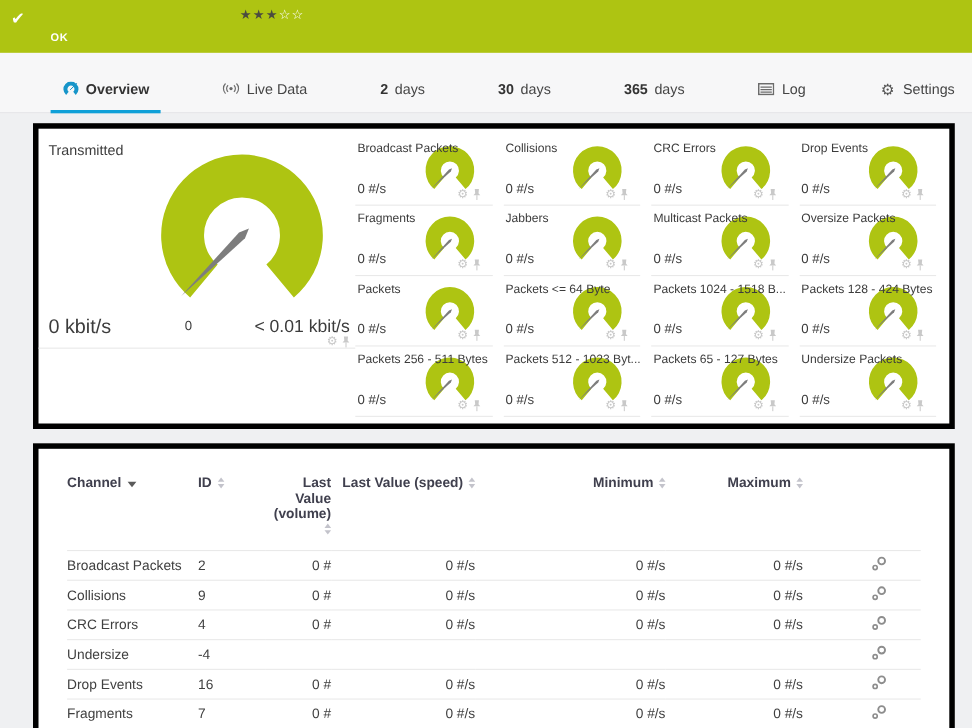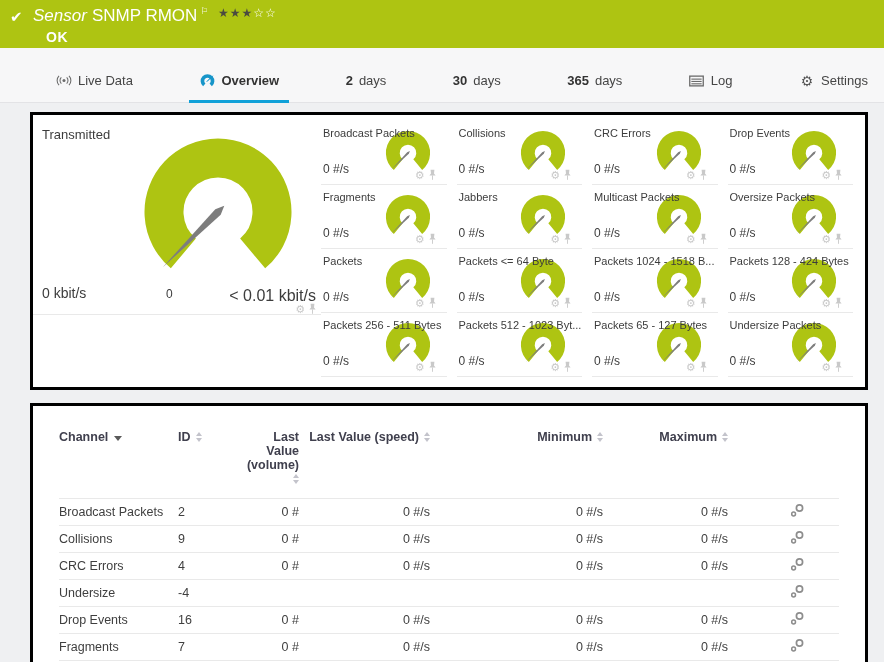--- a/index.html
+++ b/index.html
@@ -8,45 +8,45 @@
 
   
   .sensor-header { position:relative; height:48px; background:#aec412; color:#fff; }
   .hd-check { position:absolute; left:10px; top:8px; font-size:15px; font-weight:bold; }
   .hd-title { position:absolute; left:33px; top:6px; font-size:17px; white-space:nowrap; }
   .hd-title i { margin-right:5px; }
   .hd-flag { font-size:9px; vertical-align:super; margin-left:3px; }
   .hd-stars { position:absolute; left:218px; top:6px; font-size:12px; letter-spacing:1px; cursor:pointer; }
   .hd-stars .st-full { color:#4b4b40; }
   .hd-stars .st-empty { color:#fff; }
-  .hd-status { position:absolute; left:46px; top:29px; font-size:14px; font-weight:bold; letter-spacing:.5px; }
+  .hd-status { position:absolute; left:46px; top:29px; font-size:10px; font-weight:bold; letter-spacing:.5px; }
 
   
   .tab-bar { height:55px; background:#f7f7f8; border-bottom:1px solid #e3e3e6;
     display:flex; align-items:flex-end; justify-content:space-between;
     padding:0 6px 0 46px; }
   .tab { display:flex; align-items:center; gap:6px; font-size:13px; color:#454545;
     padding:0 10px 12px 10px; border-bottom:3px solid transparent; margin-bottom:-1px;
     cursor:pointer; white-space:nowrap; }
   .tab.active { border-bottom-color:#0fa0d8; font-weight:bold; color:#333; }
   .tab .num { font-weight:bold; color:#333; }
   .tab .ticon { display:inline-flex; width:16px; height:14px; align-items:center; justify-content:center; }
 
   
-  .panel { background:#fff; border:3px solid #000000; margin-left:30px; margin-right:16px; }
+  .panel { background:#fff; border:5px solid #000000; margin-left:30px; margin-right:16px; }
   .panel-gauges { margin-top:9px; height:278px; display:flex; }
   .panel-table { margin-top:13px; height:280px; padding:10px 26px 0 26px; }
 
   
   .big-cell { position:relative; width:288px; height:200px; border-bottom:1px solid #e9e9e9; flex:none; }
   .big-label { position:absolute; left:9px; top:12px; font-size:13px; color:#3c3c3c; }
   .big-gauge-svg { position:absolute; left:110px; top:22px; width:150px; height:150px; }
   .big-scale-min { position:absolute; left:133px; top:172px; font-size:12px; color:#3c3c3c; }
   .big-scale-max { position:absolute; right:5px; top:172px; font-size:16px; color:#3c3c3c; }
-  .big-value { position:absolute; left:9px; top:170px; font-size:14px; color:#3c3c3c; }
+  .big-value { position:absolute; left:9px; top:170px; font-size:18px; color:#3c3c3c; }
   .cell-icons { position:absolute; display:flex; align-items:center; gap:3px; }
   .big-cell .cell-icons { right:4px; top:188px; }
   .gear-glyph { font-size:11px; color:#c9c9c9; line-height:1; cursor:pointer; }
   .pin-svg { cursor:pointer; display:block; }
 
   
   .mini-grid { flex:1; display:grid; grid-template-columns:repeat(4,1fr);
     grid-auto-rows:64px; column-gap:10px; padding:6px 12px 0 0; }
   .mini-cell { position:relative; border-bottom:1px solid #e9e9e9; overflow:hidden; }
   .mini-label { position:absolute; left:2px; top:6px; font-size:11px; color:#3c3c3c;
@@ -70,43 +70,42 @@
   .sorter b { display:block; width:0; height:0; border-left:3.5px solid transparent; border-right:3.5px solid transparent; }
   .sorter .up { border-bottom:4px solid #c3c3cb; margin-bottom:2px; }
   .sorter .dn { border-top:4px solid #c3c3cb; }
   .chan-settings { cursor:pointer; display:inline-block; }
 </style>
 </head>
 <body>
 
 <div class="sensor-header">
   <span class="hd-check">✔</span>
-  <span class="hd-title"><i>Sensor</i><span>SNMP RMON</span><span class="hd-flag">⚐</span></span>
   <span class="hd-stars"><span class="st-full">★</span><span class="st-full">★</span><span class="st-full">★</span><span class="st-empty">☆</span><span class="st-empty">☆</span></span>
   <span class="hd-status">OK</span>
 </div>
 
 <div class="tab-bar">
+    <div class="tab active">
+      <span class="ticon">
+        <svg width="15" height="14" viewBox="0 0 100 100">
+          <path d="M26.9 77.6 A36 36 0 1 1 73.1 77.6" fill="none" stroke="#1795c9" stroke-width="26"></path>
+          <polygon points="86.8,13.2 51.8,48.2 45.8,54.2 48.2,51.8" fill="#1795c9" stroke="#1795c9" stroke-width="6" stroke-linejoin="round"></polygon>
+        </svg>
+      </span>
+      <span>Overview</span>
+    </div>
     <div class="tab">
       <span class="ticon">
         <svg width="17" height="13" viewBox="0 0 18 12">
           <circle cx="9" cy="6" r="1.7" fill="#6b6b6b"></circle>
           <path d="M6 2.6 a4.6 4.6 0 0 0 0 6.8 M12 2.6 a4.6 4.6 0 0 1 0 6.8 M3.4 0.8 a7.4 7.4 0 0 0 0 10.4 M14.6 0.8 a7.4 7.4 0 0 1 0 10.4" fill="none" stroke="#6b6b6b" stroke-width="1.2"></path>
         </svg>
       </span>
       <span>Live Data</span>
-    </div>
-    <div class="tab active">
-      <span class="ticon">
-        <svg width="15" height="14" viewBox="0 0 100 100">
-          <path d="M26.9 77.6 A36 36 0 1 1 73.1 77.6" fill="none" stroke="#1795c9" stroke-width="26"></path>
-          <polygon points="86.8,13.2 51.8,48.2 45.8,54.2 48.2,51.8" fill="#1795c9" stroke="#1795c9" stroke-width="6" stroke-linejoin="round"></polygon>
-        </svg>
-      </span>
-      <span>Overview</span>
     </div>
     <div class="tab">
       <span class="num">2</span>
       <span>days</span>
     </div>
     <div class="tab">
       <span class="num">30</span>
       <span>days</span>
     </div>
     <div class="tab">

